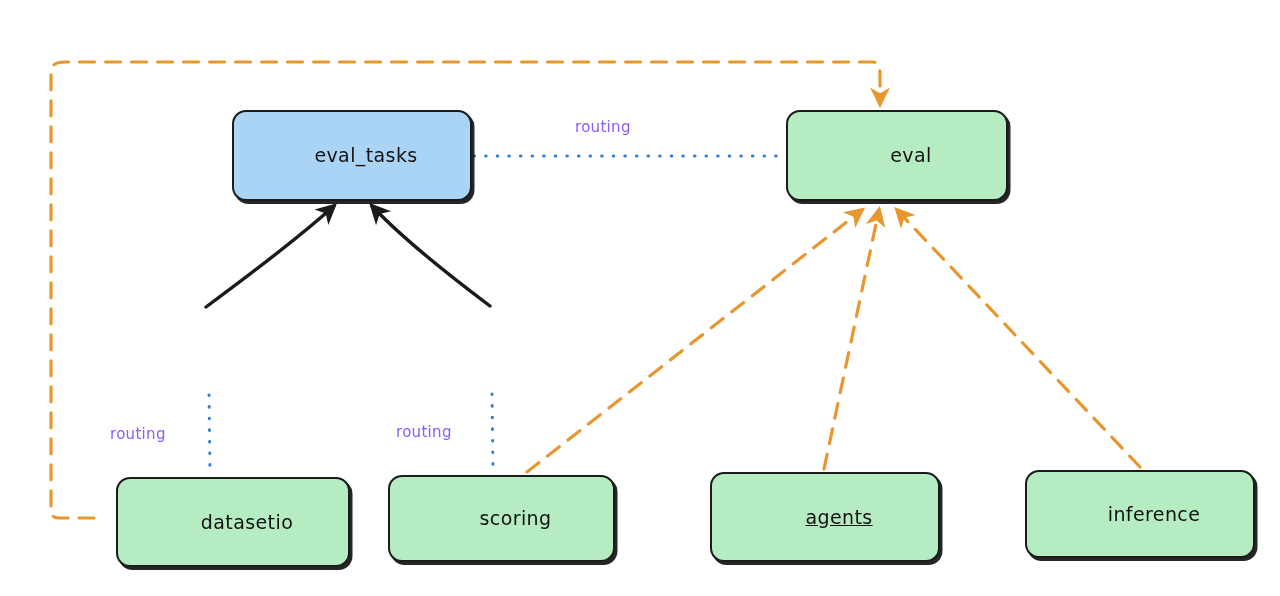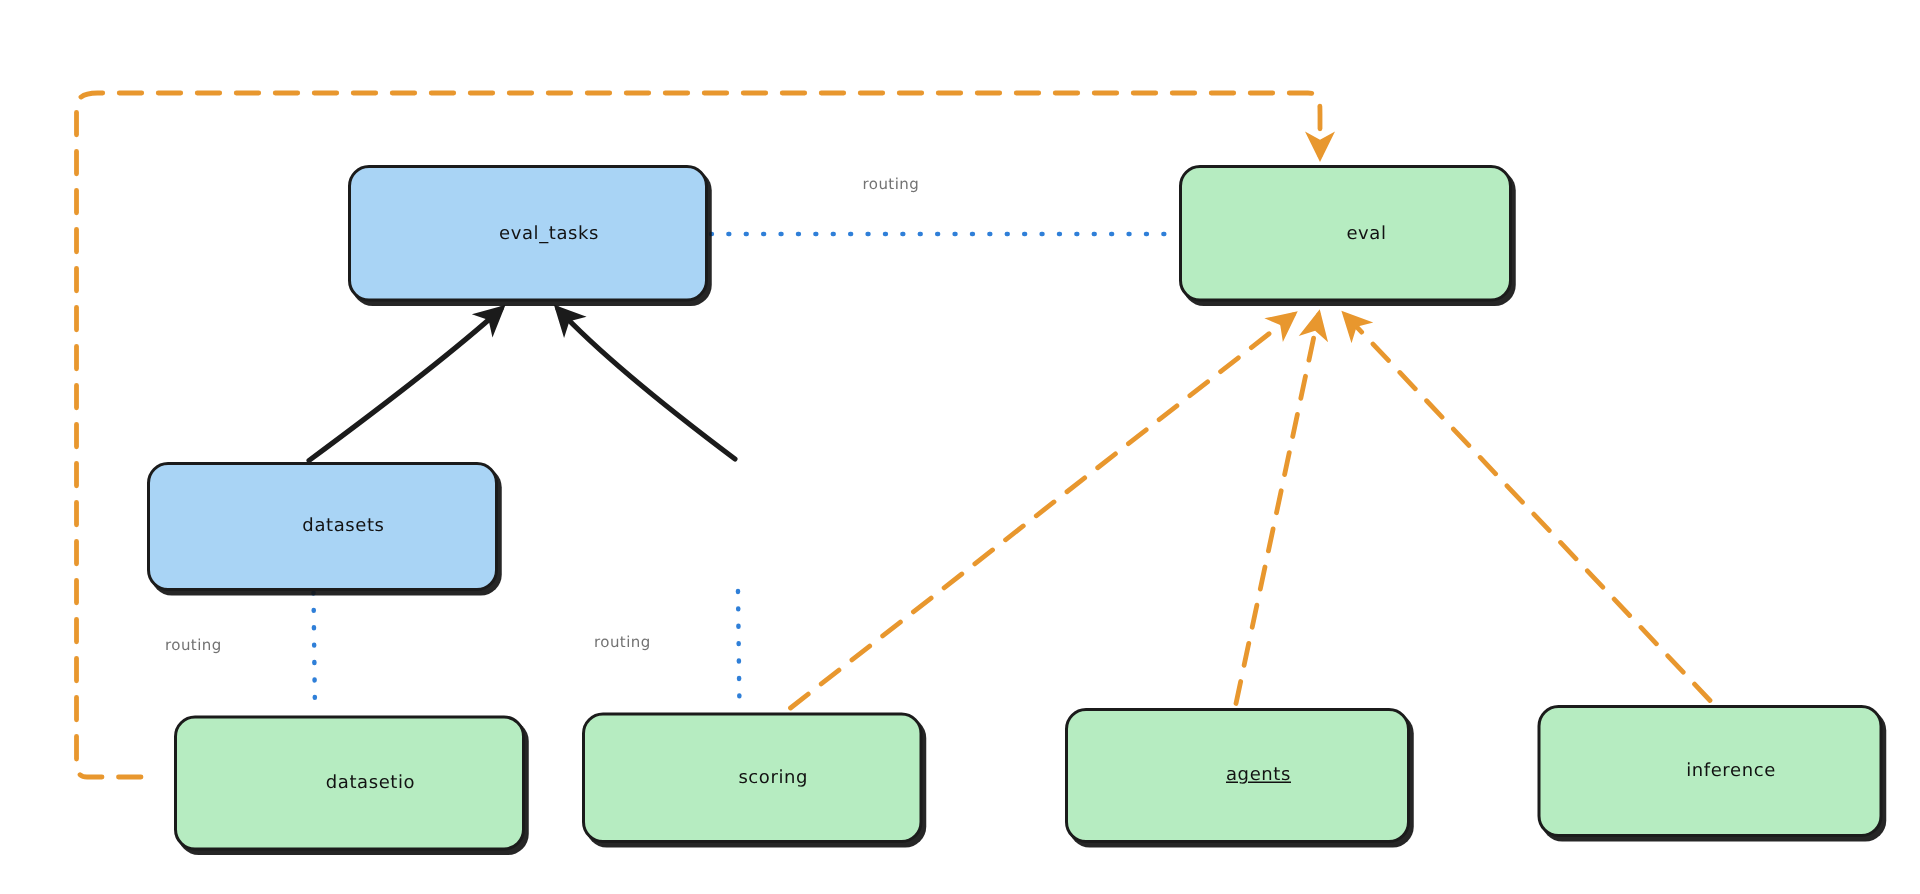--- a/index.html
+++ b/index.html
@@ -30,41 +30,41 @@
   .node {
     position: absolute;
     box-sizing: border-box;
     display: flex;
     align-items: center;
     justify-content: center;
     border: 2.6px solid #1b1b1b;
     border-radius: 14px;
     box-shadow: 2.5px 3px 0 0 rgba(20,20,20,0.92);
     font-family: "DejaVu Sans", sans-serif;
-    font-size: 12px;
+    font-size: 19px;
     letter-spacing: 0.4px;
     color: #121212;
     text-align: center;
     line-height: 1.1;
     user-select: none;
     padding-left: 28px;
   }
   .node.blue  { background: #a9d4f5; }
   .node.green { background: #b6ecc1; }
 
   .node-label {
     pointer-events: none;
     padding: 0 6px;
   }
 
   .edge-label {
     position: absolute;
     font-family: "DejaVu Sans", sans-serif;
-    font-size: 10px;
-    color: #737373;
+    font-size: 15px;
+    color: #8b5cf6;
     letter-spacing: 0.3px;
     white-space: nowrap;
     user-select: none;
   }
 </style>
 </head>
 <body>
 
 <div id="diagram-canvas">
 
@@ -99,23 +99,20 @@
   </svg>
 
   <div class="node blue" style="left:232px; top:110px; width:240px; height:91px;">
     <span class="node-label">eval_tasks</span>
   </div>
 
   <div class="node green" style="left:786px; top:110px; width:222px; height:91px;">
     <span class="node-label">eval</span>
   </div>
 
-  <div class="node blue" style="left:98px; top:308px; width:234px; height:86px;">
-    <span class="node-label">datasets</span>
-  </div>
 
 
   <div class="node green" style="left:96px; top:477px; width:234px; height:90px;margin-left:20px;">
     <span class="node-label">datasetio</span>
   </div>
 
   <div class="node green" style="left:388px; top:475px; width:227px; height:87px;justify-content:center;">
     <span class="node-label">scoring</span>
   </div>
 

